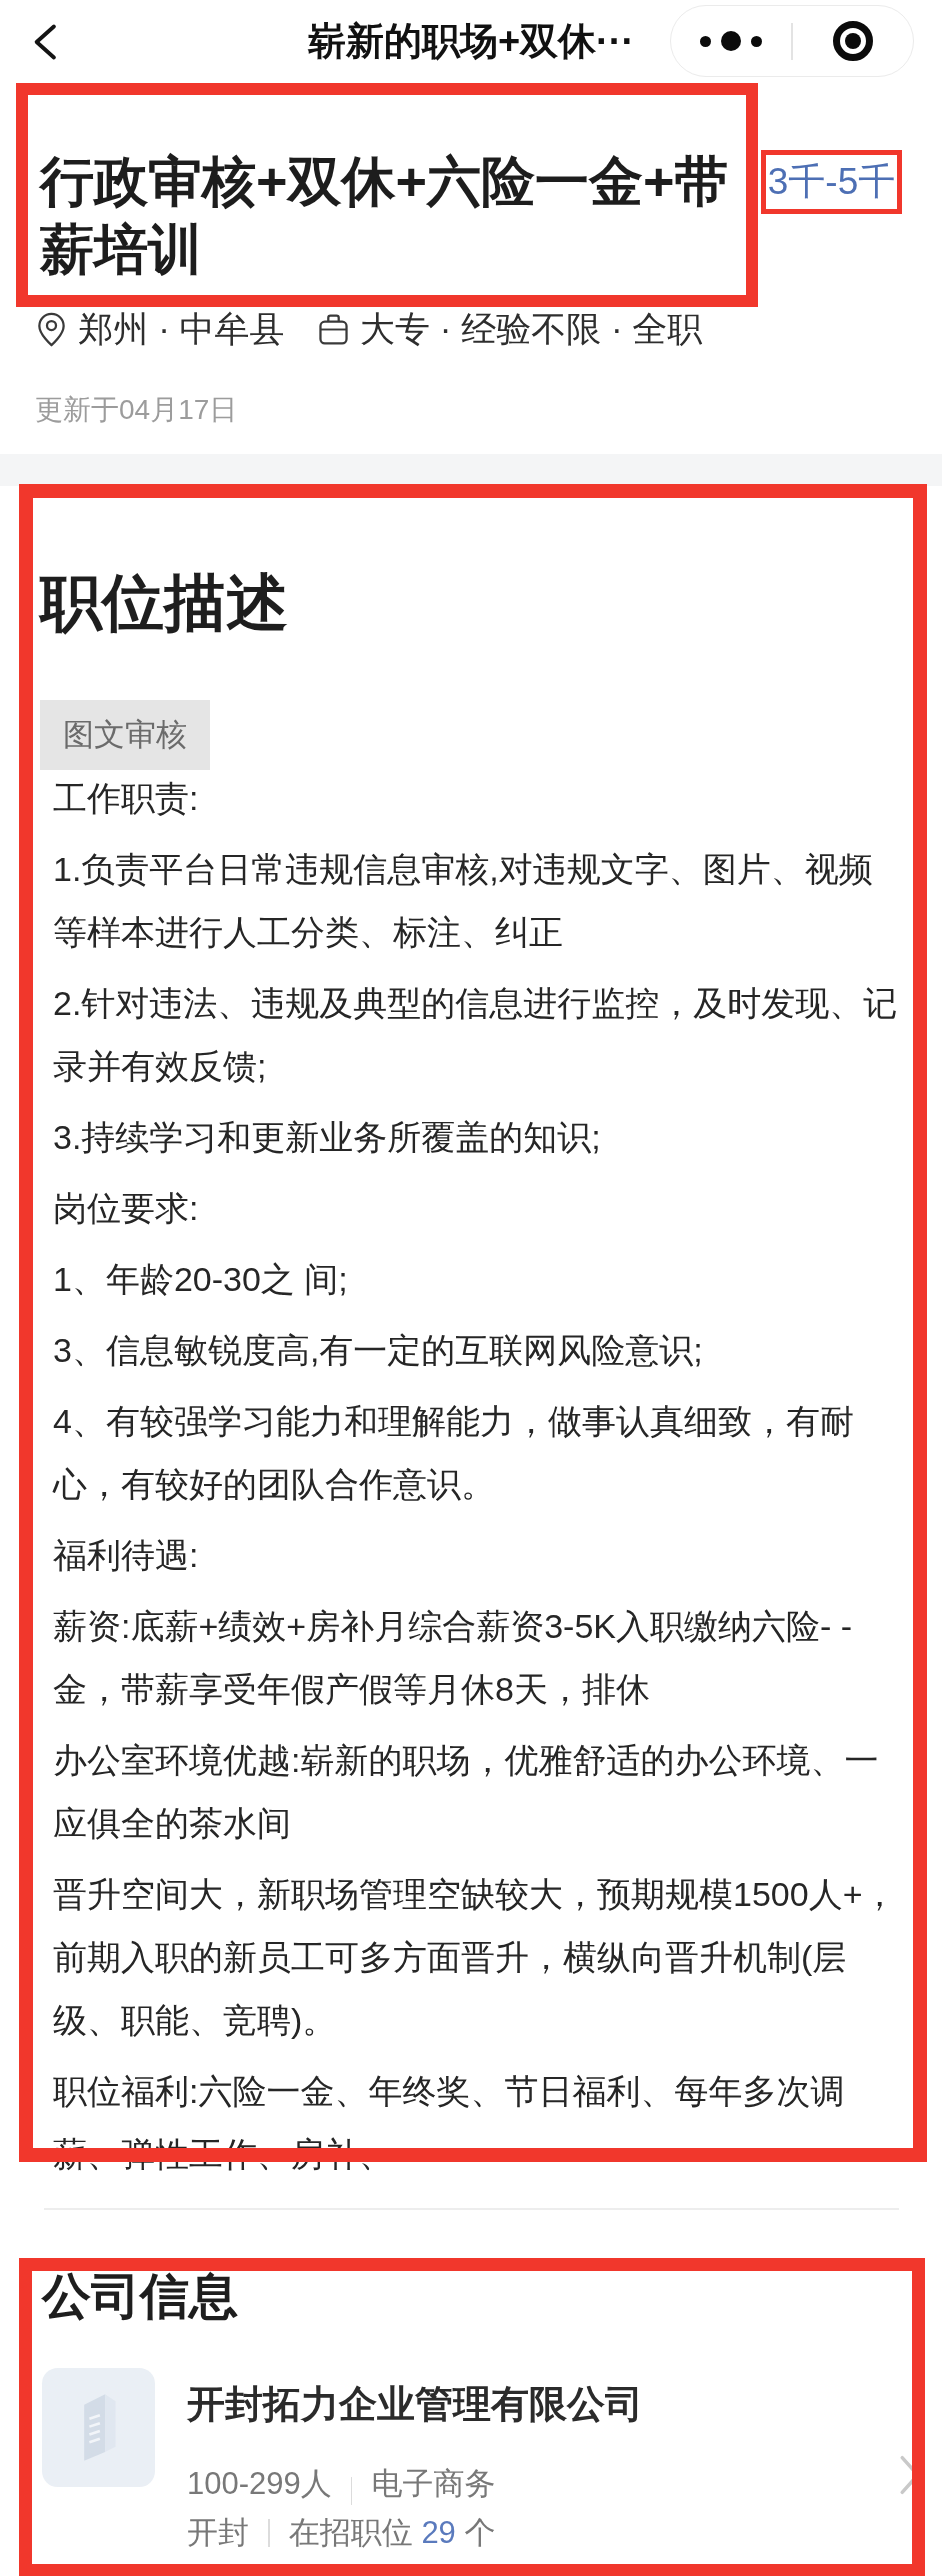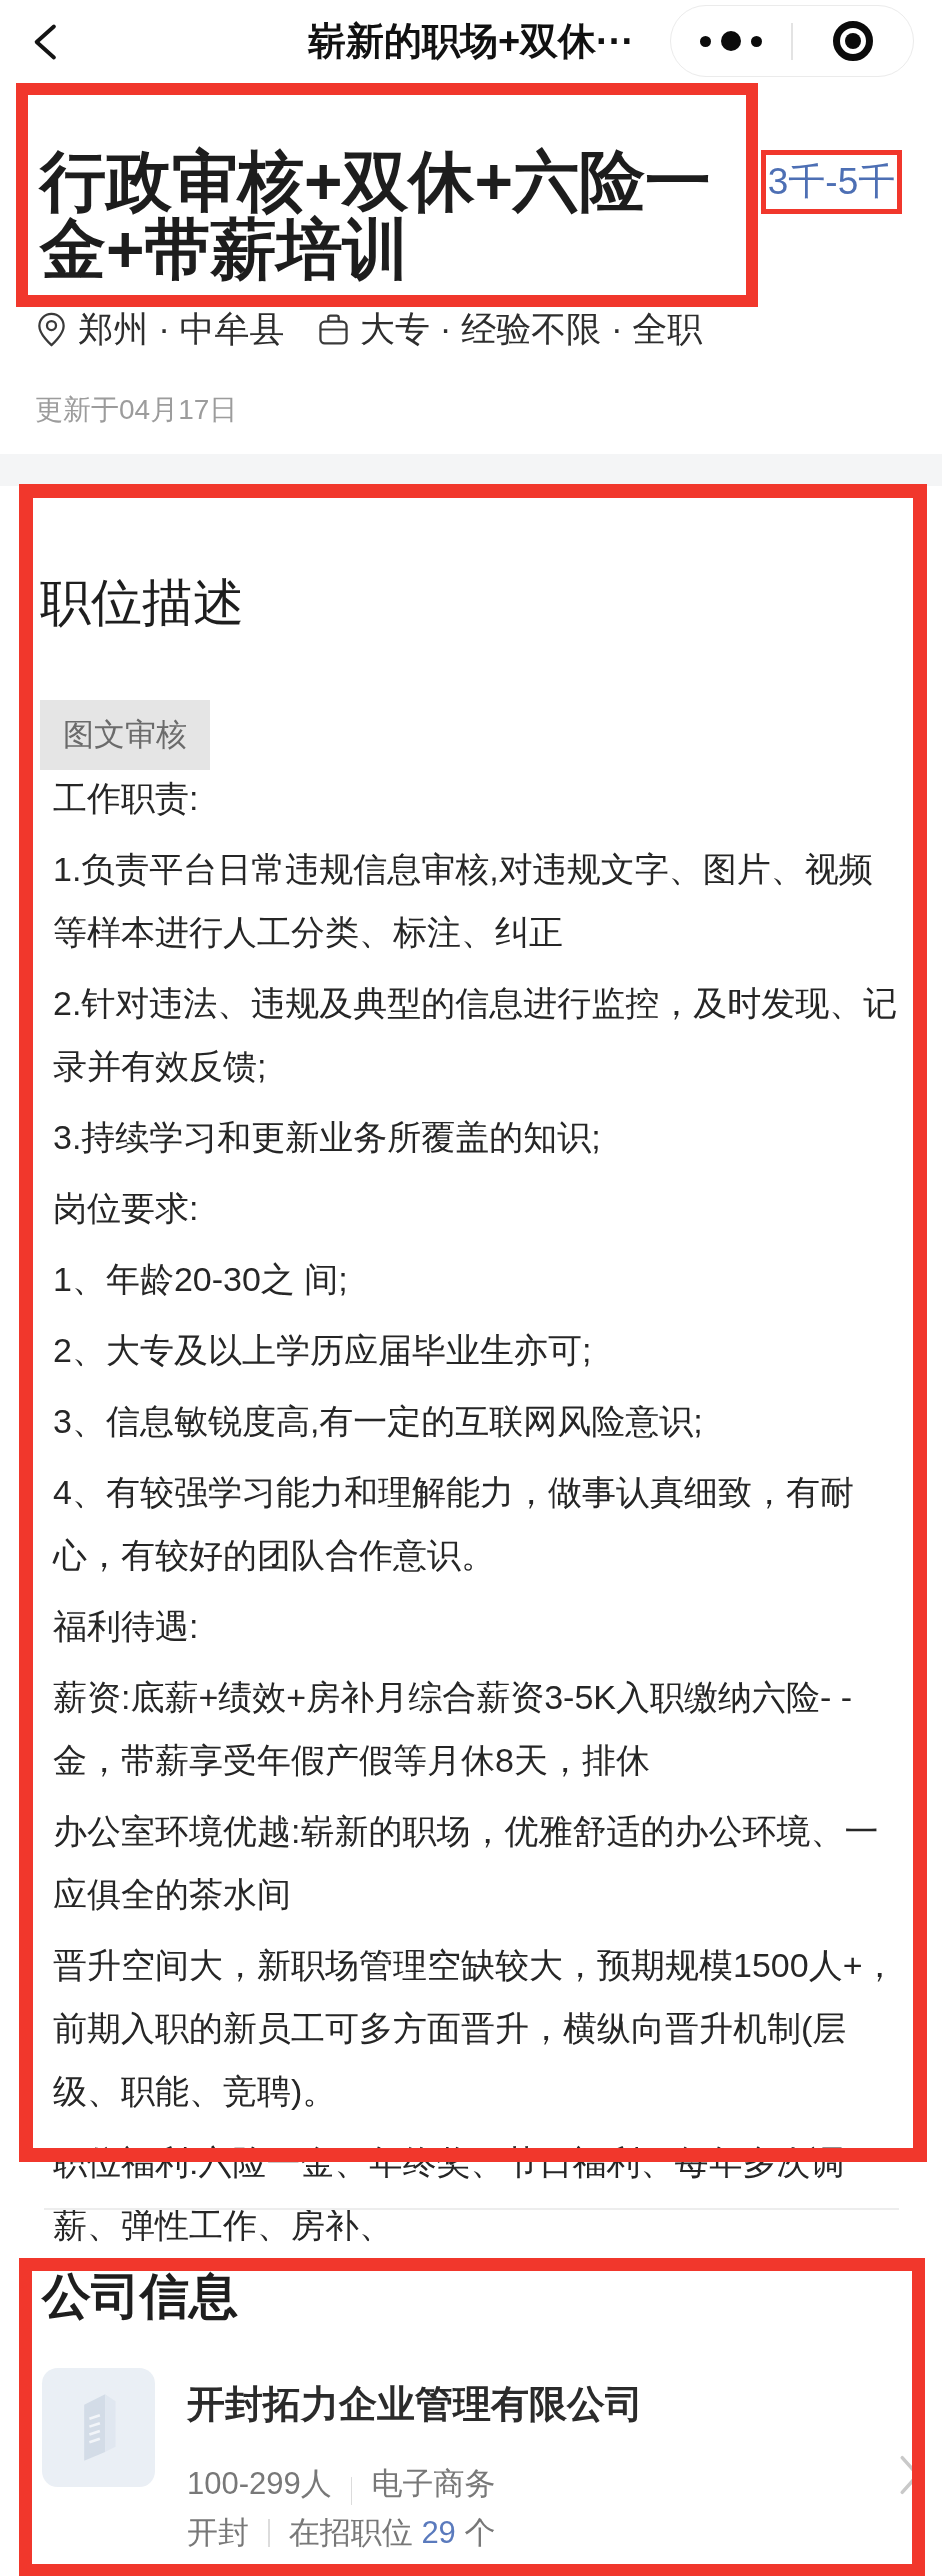--- a/index.html
+++ b/index.html
@@ -28,33 +28,33 @@
   .target-inner{width:16.6px;height:16.6px;background:#0b0b0b;border-radius:50%;}
 
   
   .red-box{border-style:solid;border-color:#f1372c;background:transparent;z-index:10;pointer-events:none;}
   .red-box.title{left:15.7px;top:83px;width:742px;height:224px;border-width:12.2px;box-sizing:border-box;}
   .red-box.salary{left:761px;top:150px;width:141px;height:64px;border-width:5.2px;box-sizing:border-box;}
   .red-box.desc{left:19px;top:484px;width:908px;height:1678px;border-width:14px;box-sizing:border-box;}
   .red-box.company{left:19px;top:2258px;width:906px;height:319px;border-width:13px;box-sizing:border-box;}
 
   
-  .job-title{left:40px;top:147px;width:703px;font-size:66px;line-height:68px;font-weight:700;color:#1d1d1d;
+  .job-title{left:40px;top:147px;width:703px;font-size:54px;line-height:68px;font-weight:700;color:#1d1d1d;
     word-break:break-all;}
   .job-salary{left:766px;top:155px;width:131px;height:53px;display:flex;align-items:center;justify-content:center;
     font-size:37px;color:#4d6fb4;white-space:nowrap;}
   .meta-row{left:35px;top:307px;width:873px;height:45px;display:flex;align-items:center;gap:32px;
     font-size:35px;color:#2e2e2e;}
   .meta-group{display:flex;align-items:center;gap:10.5px;}
   .updated{left:35px;top:391px;font-size:28px;color:#9c9c9c;}
 
   .gray-band{left:0;top:454px;width:942px;height:32px;background:#f4f5f6;}
 
   
-  .desc-heading{left:40px;top:576px;font-size:51px;font-weight:400;color:#1e1e1e;line-height:54px;}
+  .desc-heading{left:40px;top:576px;font-size:62px;font-weight:700;color:#1e1e1e;line-height:54px;}
   .job-tag{left:40px;top:700px;height:70px;line-height:70px;padding:0 23px;background:#e5e5e5;
     color:#6b6b6b;font-size:31px;display:inline-block;}
   .desc-body{left:45px;top:759px;width:866px;font-size:34px;line-height:63px;color:#262626;}
   .desc-body p{margin:8px;padding:0;}
 
   .divider{left:44px;top:2208px;width:855px;height:1.7px;background:#ededed;}
 
   
   .company-heading{left:42px;top:2269px;font-size:49px;font-weight:700;color:#1e1e1e;line-height:54px;}
   .company-card{left:32px;top:2356px;width:878px;height:201px;cursor:pointer;}
@@ -132,21 +132,20 @@
 <div class="abs desc-heading">职位描述</div>
 <div class="abs job-tag">图文审核</div>
 
 <div class="abs desc-body">
     <p>工作职责:</p>
     <p>1.负责平台日常违规信息审核,对违规文字、图片、视频等样本进行人工分类、标注、纠正</p>
     <p>2.针对违法、违规及典型的信息进行监控，及时发现、记录并有效反馈;</p>
     <p>3.持续学习和更新业务所覆盖的知识;</p>
     <p>岗位要求:</p>
     <p>1、年龄20-30之 间;</p>
-    <p>2、大专及以上学历应届毕业生亦可;</p>
     <p>3、信息敏锐度高,有一定的互联网风险意识;</p>
     <p>4、有较强学习能力和理解能力，做事认真细致，有耐心，有较好的团队合作意识。</p>
     <p>福利待遇:</p>
     <p>薪资:底薪+绩效+房补月综合薪资3-5K入职缴纳六险- -金，带薪享受年假产假等月休8天，排休</p>
     <p>办公室环境优越:崭新的职场，优雅舒适的办公环境、一应俱全的茶水间</p>
     <p>晋升空间大，新职场管理空缺较大，预期规模1500人+，前期入职的新员工可多方面晋升，横纵向晋升机制(层级、职能、竞聘)。</p>
     <p>职位福利:六险一金、年终奖、节日福利、每年多次调薪、弹性工作、房补、</p>
   </div>
 
 <div class="abs divider"></div>

